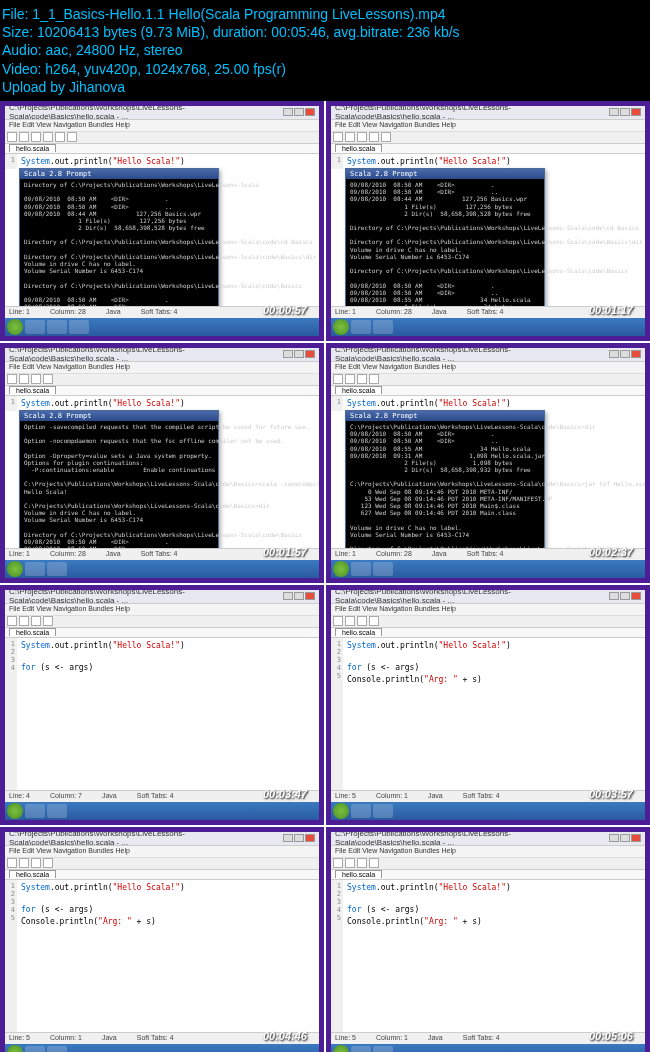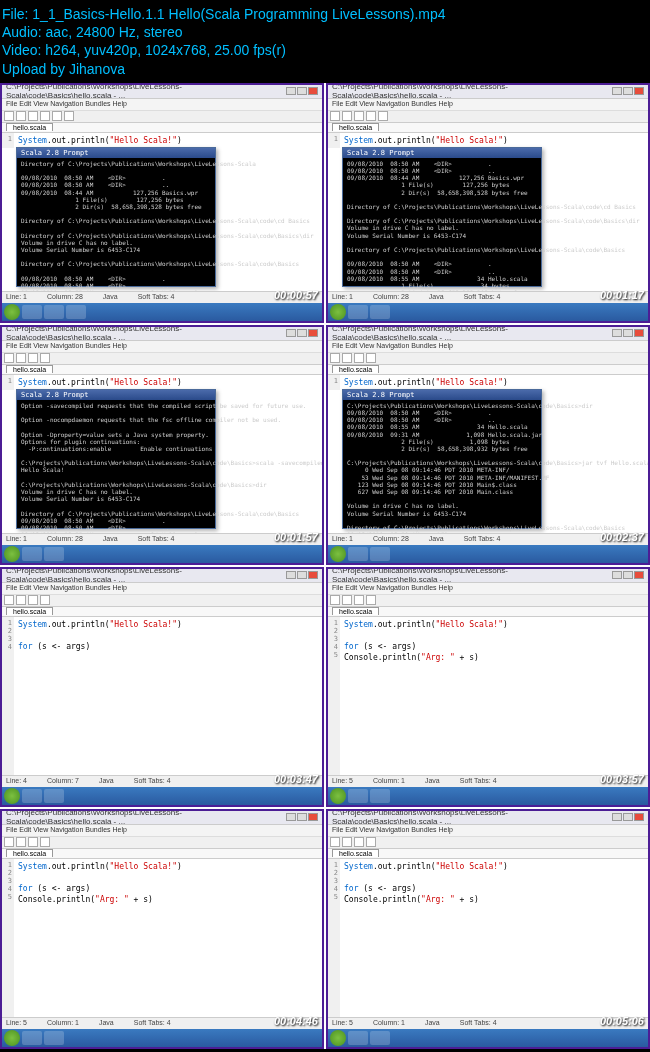--- a/index.html
+++ b/index.html
@@ -1,20 +1,20 @@
 <!DOCTYPE html>
 <html><head>
   <meta charset="utf-8">
   <style>
     *{margin:0;padding:0;box-sizing:border-box}
     body{width:650px;height:1052px;background:#000;font-family:Arial,sans-serif;overflow:hidden}
     .header{color:#00bfff;font-size:14px;padding:5px 2px;font-family:"Trebuchet MS",sans-serif;line-height:1.3}
     .header-line{white-space:nowrap}
     .grid{display:grid;grid-template-columns:1fr 1fr;gap:2px;background:#fff}
-    .cell{position:relative;background:#fff;height:240px;border:2px solid #4c1d95;overflow:hidden}
+    .cell{position:relative;background:#fff;height:240px;border:5px solid #4c1d95;overflow:hidden}
     .titlebar{background:#e8e8f0;height:14px;font-size:8px;padding:1px 4px;color:#333;border-bottom:1px solid #ccc;display:flex;align-items:center}
     .titlebar-buttons{margin-left:auto;display:flex;gap:1px}
     .tb-btn{width:10px;height:8px;background:#ddd;border:1px solid #999}
     .tb-close{background:#e74c3c}
     .menubar{background:#f4f4f4;height:12px;font-size:7px;padding:1px 4px;color:#333;border-bottom:1px solid #ddd}
     .toolbar{background:#f0f0f0;height:12px;border-bottom:1px solid #ccc;display:flex;align-items:center;padding:0 2px;gap:2px}
     .tool-btn{width:10px;height:10px;border:1px solid #aaa;background:#fff}
     .tab{background:#f8f8f8;height:10px;font-size:7px;padding:0 4px;border-bottom:1px solid #ccc;display:flex;align-items:center}
     .tab-active{background:#fff;border:1px solid #999;border-bottom:none;padding:0 6px}
     .editor{background:#fff;padding:2px;font-family:monospace;font-size:8px;position:relative}
@@ -22,28 +22,29 @@
     .code{margin-left:14px;line-height:1.4}
     .ln{display:block}
     .kw{color:#0066cc}
     .str{color:#cc0000}
     .term{position:absolute;background:#000;color:#ccc;font-family:monospace;font-size:6px;padding:4px;border:1px solid #4a6a9a;box-shadow:2px 2px 4px rgba(0,0,0,0.3)}
     .term-title{background:linear-gradient(#4a6aaa,#2a4a8a);color:#fff;font-size:7px;padding:1px 4px;margin:-4px -4px 2px -4px}
     .term-line{white-space:pre;line-height:1.2}
     .taskbar{position:absolute;bottom:0;left:0;right:0;height:18px;background:linear-gradient(#3a7ac0,#2a5aa0);display:flex;align-items:center;padding:0 2px}
     .start-btn{width:16px;height:16px;background:radial-gradient(circle,#7cc040,#4a9020);border-radius:50%}
     .task-item{width:20px;height:14px;background:rgba(255,255,255,0.2);margin-left:2px;border-radius:2px}
-    .timestamp{position:absolute;bottom:20px;right:4px;color:#fff;font-size:11px;font-weight:bold;text-shadow:1px 1px 2px #000;font-style:italic}
+    .timestamp{position:absolute;bottom:20px;right:12px;color:#fff;font-size:11px;font-weight:bold;text-shadow:1px 1px 2px #000;font-style:italic}
     .statusbar{position:absolute;bottom:18px;left:0;right:0;height:12px;background:#f0f0f0;font-size:7px;padding:1px 4px;color:#444;display:flex;gap:20px;border-top:1px solid #ccc}
   </style>
 </head>
 <body>
 
 <div class="header">
   <div class="header-line">File: 1_1_Basics-Hello.1.1 Hello(Scala Programming LiveLessons).mp4</div>
+  <div class="header-line">Size: 10206413 bytes (9.73 MiB), duration: 00:05:46, avg.bitrate: 236 kb/s</div>
   <div class="header-line">Audio: aac, 24800 Hz, stereo</div>
   <div class="header-line">Video: h264, yuv420p, 1024x768, 25.00 fps(r)</div>
   <div class="header-line">Upload by Jihanova</div>
 </div>
 
 <div class="grid">
 
   <div class="cell">
     <div class="titlebar">
       <span>C:\Projects\Publications\Workshops\LiveLessons-Scala\code\Basics\hello.scala - ...</span>

